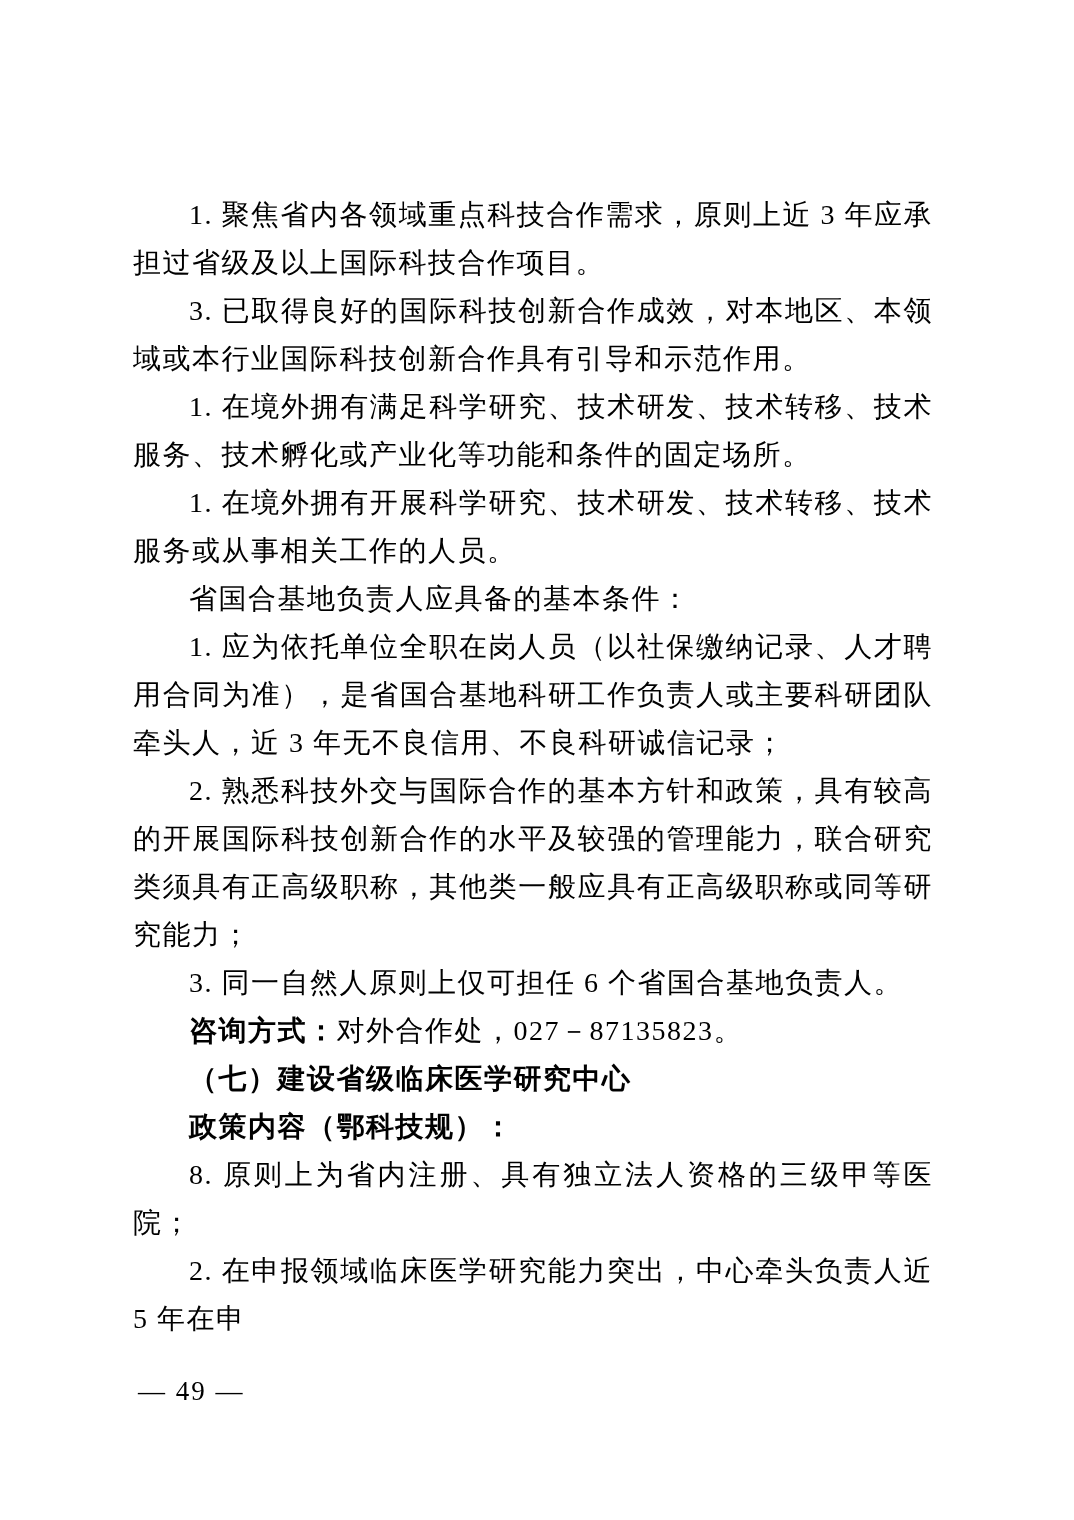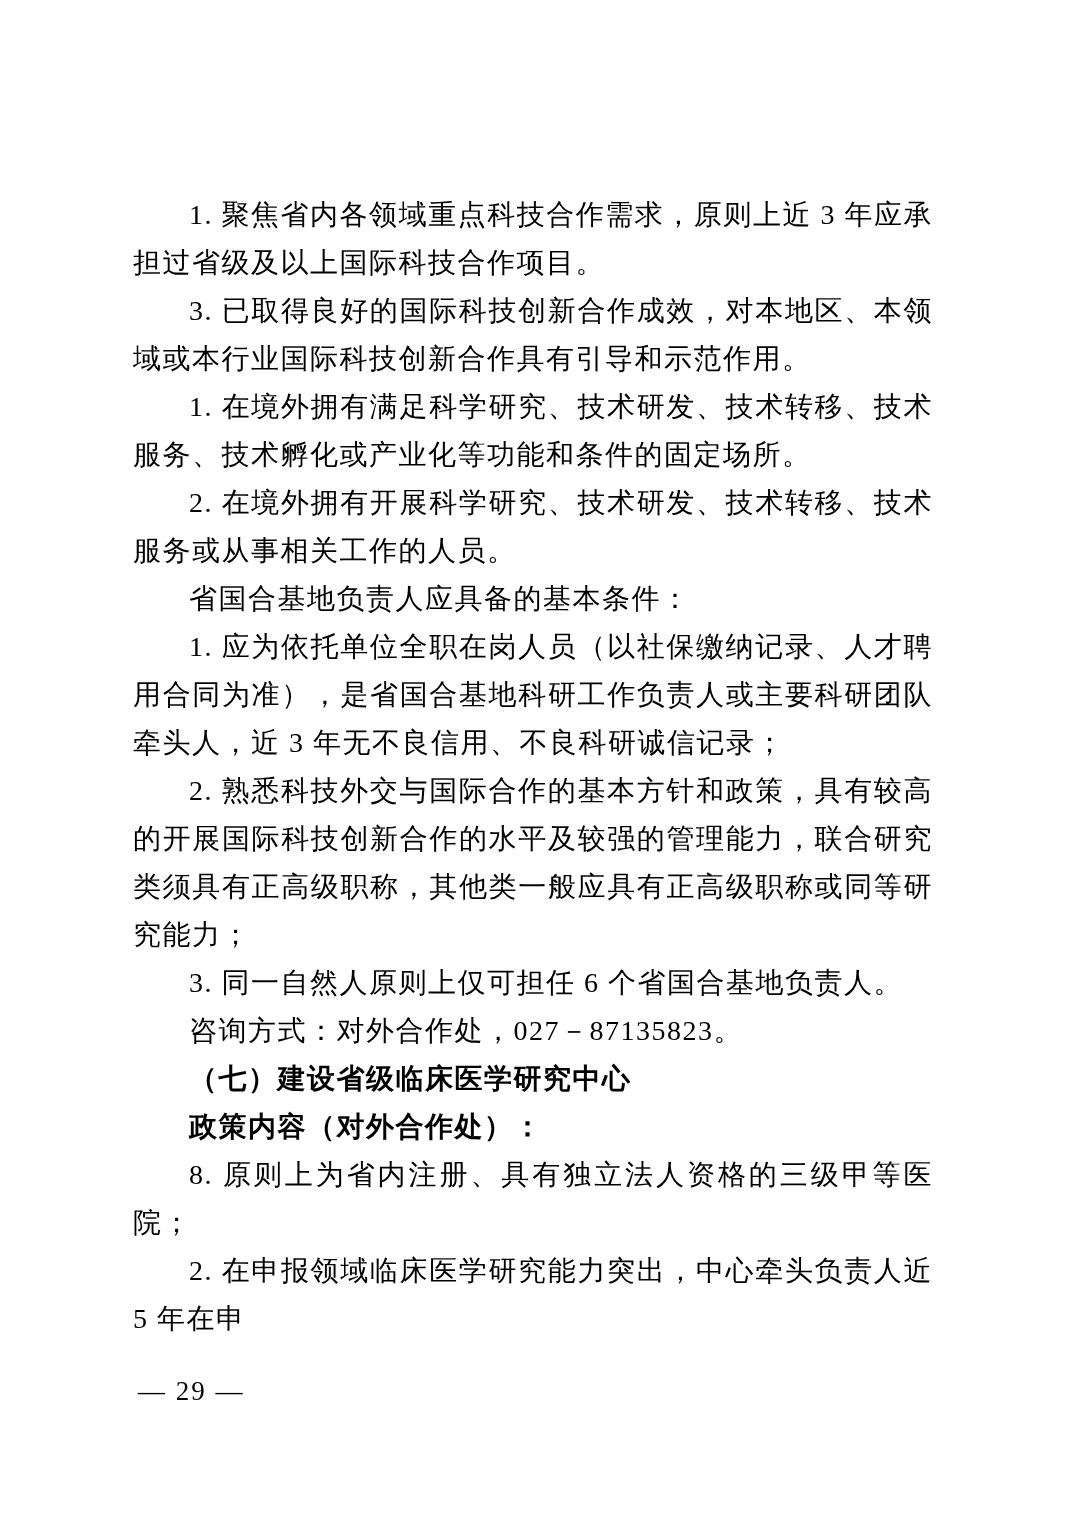--- a/index.html
+++ b/index.html
@@ -31,47 +31,47 @@
     text-align-last: left;
     text-indent: 2em;
     letter-spacing: 1.5px;
     font-weight: 400;
     word-break: break-all;
   }
   .para.bold {
     font-weight: 700;
   }
   .para .label {
-    font-weight: 400;
+    font-weight: 700;
     margin-top: 20px;
   }
   .footer {
     position: absolute;
     left: 138px;
     top: 1376px;
     font-size: 27px;
     letter-spacing: 2px;
     font-weight: 400;
   }
 </style>
 </head>
 <body>
 
 <div class="page">
   <div class="doc-body" id="doc-body">
       <p class="para">1. 聚焦省内各领域重点科技合作需求，原则上近 3 年应承担过省级及以上国际科技合作项目。</p>
       <p class="para">3. 已取得良好的国际科技创新合作成效，对本地区、本领域或本行业国际科技创新合作具有引导和示范作用。</p>
       <p class="para">1. 在境外拥有满足科学研究、技术研发、技术转移、技术服务、技术孵化或产业化等功能和条件的固定场所。</p>
-      <p class="para">2. 在境外拥有开展科学研究、技术研发、技术转移、技术服务或从事相关工作的人员。</p>
+      <p class="para">1. 在境外拥有开展科学研究、技术研发、技术转移、技术服务或从事相关工作的人员。</p>
       <p class="para">省国合基地负责人应具备的基本条件：</p>
       <p class="para">1. 应为依托单位全职在岗人员（以社保缴纳记录、人才聘用合同为准），是省国合基地科研工作负责人或主要科研团队牵头人，近 3 年无不良信用、不良科研诚信记录；</p>
       <p class="para">2. 熟悉科技外交与国际合作的基本方针和政策，具有较高的开展国际科技创新合作的水平及较强的管理能力，联合研究类须具有正高级职称，其他类一般应具有正高级职称或同等研究能力；</p>
       <p class="para">3. 同一自然人原则上仅可担任 6 个省国合基地负责人。</p>
       <p class="para"><span class="label">咨询方式：</span>对外合作处，027－87135823。</p>
       <p class="para bold">（七）建设省级临床医学研究中心</p>
-      <p class="para bold">政策内容（对外合作处）：</p>
+      <p class="para bold">政策内容（鄂科技规）：</p>
       <p class="para">8. 原则上为省内注册、具有独立法人资格的三级甲等医院；</p>
       <p class="para">2. 在申报领域临床医学研究能力突出，中心牵头负责人近 5 年在申</p>
     </div>
   <div class="footer">
-    <span>— 29 —</span>
+    <span>— 49 —</span>
   </div>
 </div>
 
 </body></html>

